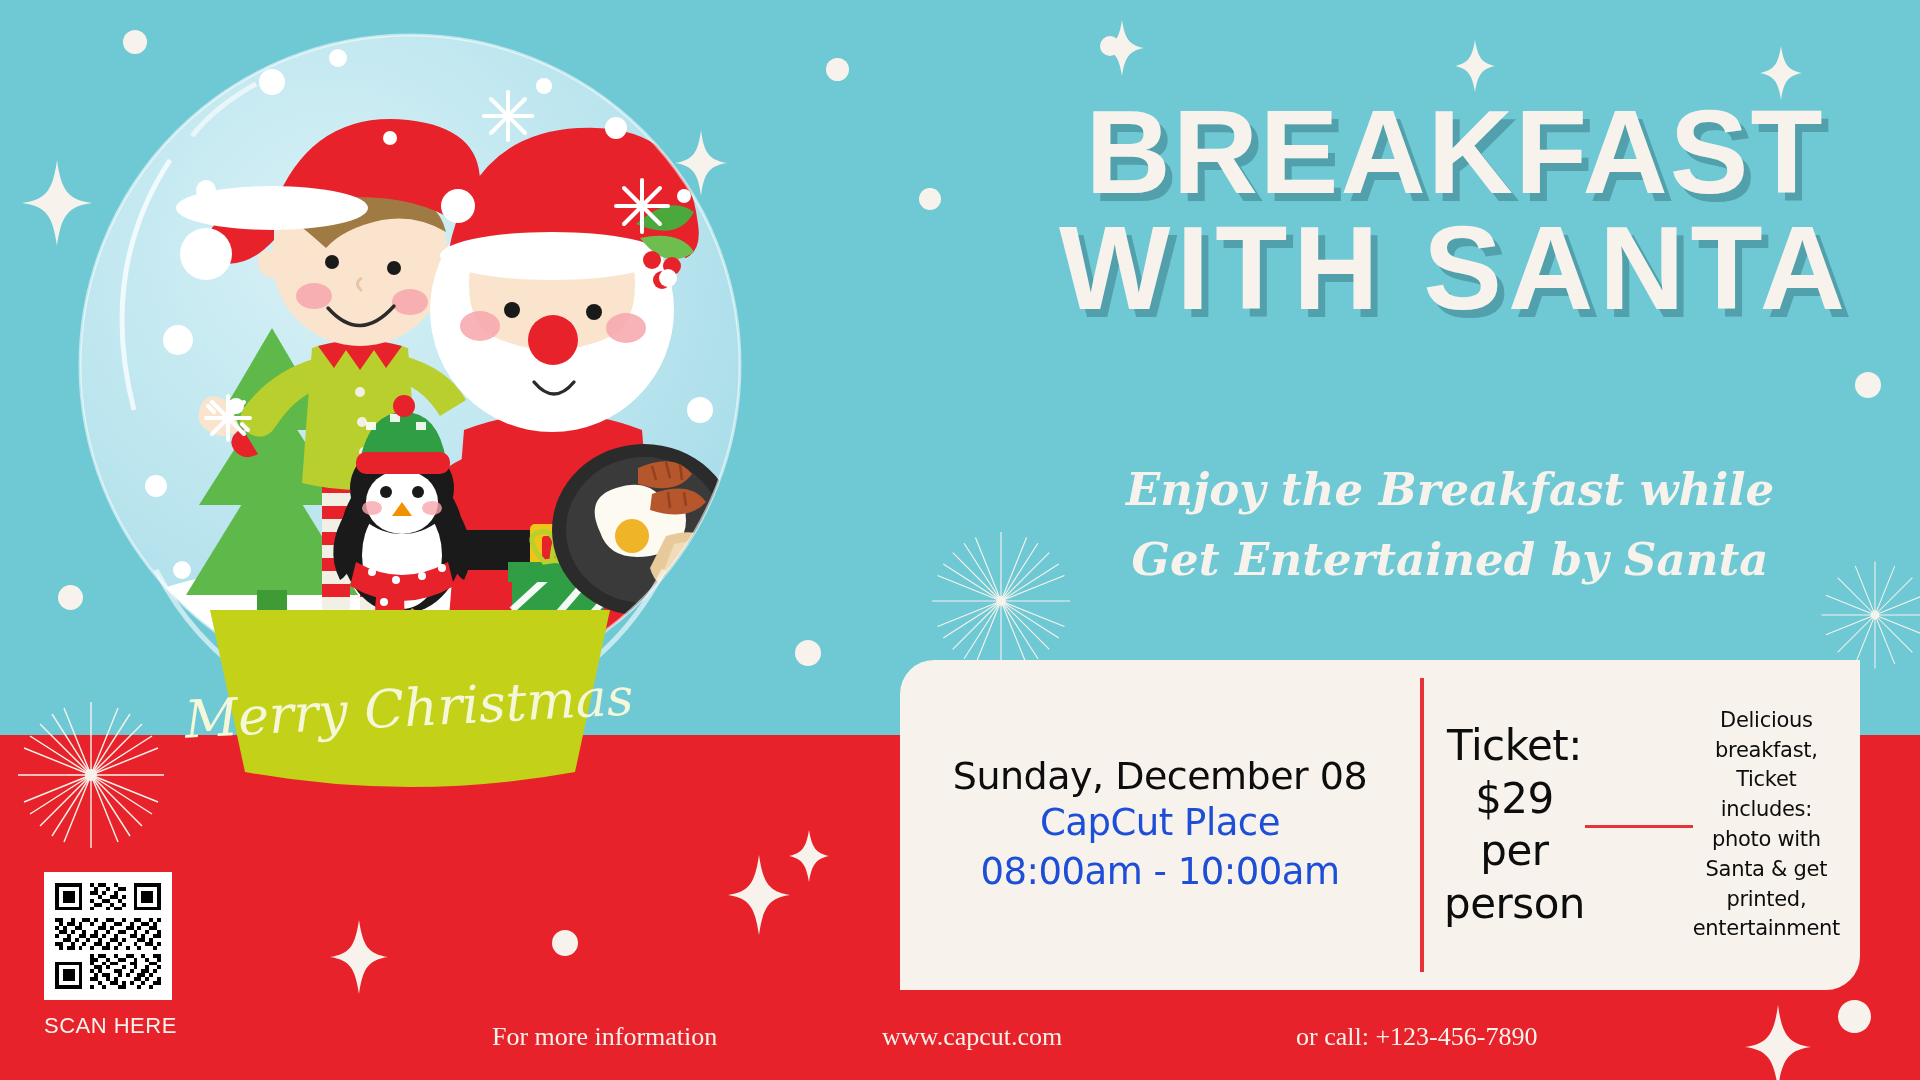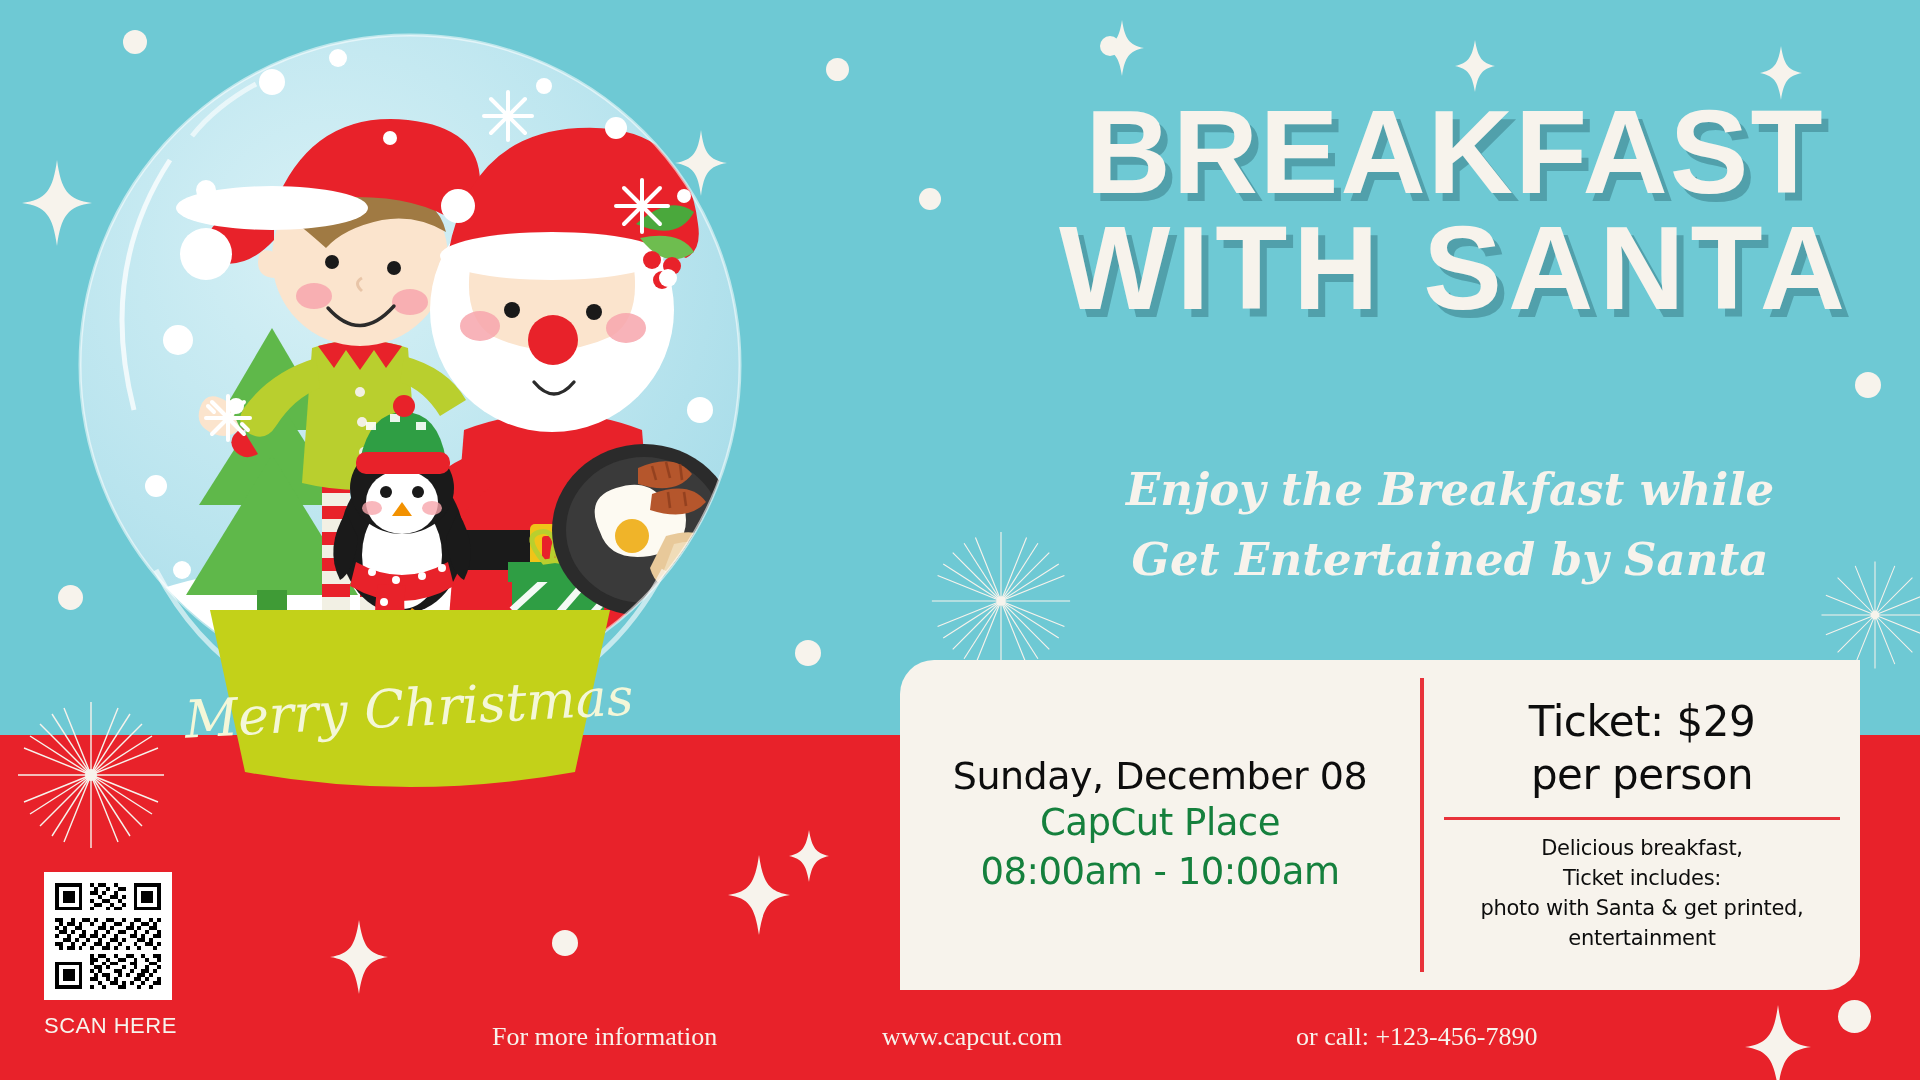--- a/index.html
+++ b/index.html
@@ -54,32 +54,32 @@
   }
   .card-left {
     width:520px; height:100%;
     display:flex; flex-direction:column;
     align-items:center; justify-content:center;
     padding:0 26px;
   }
   .card-divider { width:4px; background:#e8323a; margin:18px 0; }
   .card-right {
     flex:1; height:100%;
-    display:flex; flex-direction:column;
+    display:flex; flex-direction:row;
     align-items:center; justify-content:center;
     padding:14px 20px;
   }
   .evt-date {
     font-family:"DejaVu Sans", sans-serif;
     font-size:38px; color:#0d0d0d; font-weight:400;
     letter-spacing:-0.5px;
   }
   .evt-venue {
     font-family:"DejaVu Sans", sans-serif;
-    font-size:37px; color:#15803d; font-weight:400;
+    font-size:37px; color:#1d4ed8; font-weight:400;
     letter-spacing:-0.5px; text-align:center; line-height:1.33;
   }
   .price {
     font-family:"DejaVu Sans", sans-serif;
     font-size:42px; color:#0d0d0d; font-weight:400;
     text-align:center; line-height:1.25; letter-spacing:-0.5px;
   }
   .price-rule { width:100%; height:3px; background:#e8323a; margin:16px 0 14px; }
   .includes {
     font-family:"DejaVu Sans", sans-serif;

